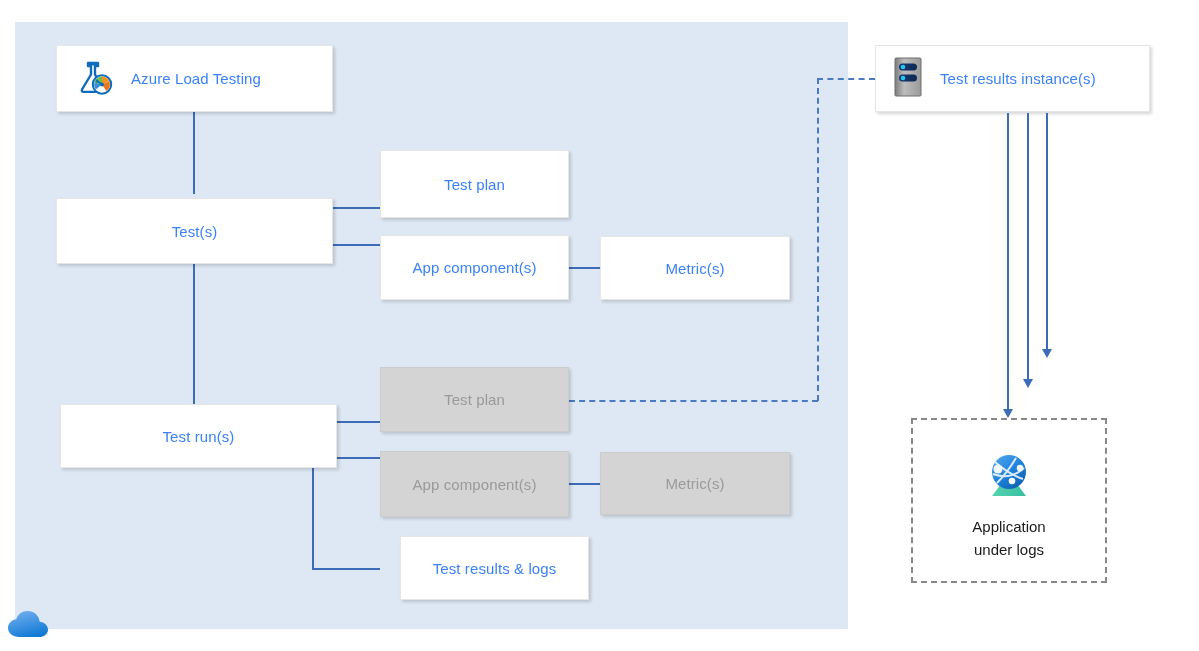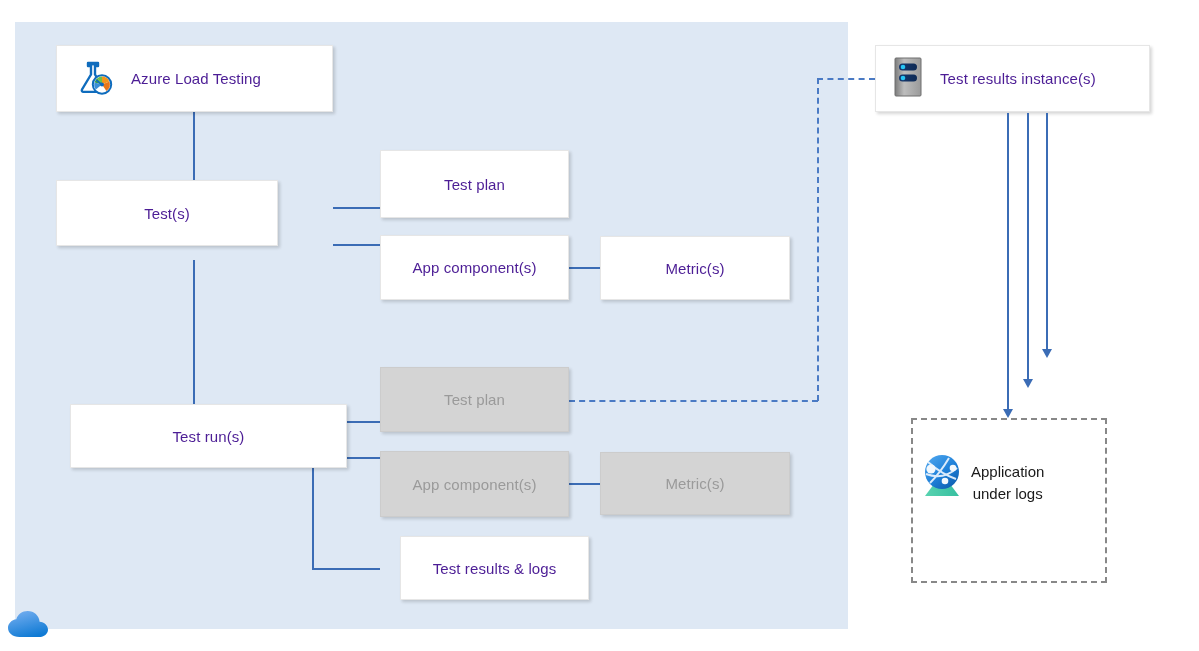--- a/index.html
+++ b/index.html
@@ -41,21 +41,21 @@
   .node {
     position: absolute;
     box-sizing: border-box;
     background: #ffffff;
     border: 1px solid #e6e6e6;
     box-shadow: 2px 2px 3px rgba(0,0,0,0.16);
     display: flex;
     align-items: center;
     justify-content: center;
     font-size: 15px;
-    color: #4c1d95;
+    color: #3b82f6;
     letter-spacing: 0.1px;
     z-index: 6;
   }
   .node.with-icon {
     justify-content: flex-start;
     padding-left: 18px;
   }
   .node.muted {
     background: #d4d4d4;
     border: 1px solid #cccccc;
@@ -69,20 +69,21 @@
     box-sizing: border-box;
     border: 2px dashed #888888;
     background: transparent;
     z-index: 5;
   }
   .dashed-inner {
     position: absolute;
     left: 0; right: 0;
     top: 30px;
     display: flex;
+    flex-direction: column;
     align-items: center;
   }
   .dashed-caption {
     margin-top: 10px;
     text-align: center;
     font-size: 15px;
     line-height: 1.5;
     color: #1a1a1a;
   }
 
@@ -182,37 +183,37 @@
         <path d="M27 26.5 L22.2 20.2 A7.9 7.9 0 0 1 27 18.6 Z" fill="#6fbf4a"></path>
         <path d="M27 26.5 L19.6 24.6 A7.9 7.9 0 0 1 22.2 20.2 Z" fill="#3aa04b"></path>
         <path d="M27 26.5 L20.8 31.6 A7.9 7.9 0 0 1 19.6 24.6 Z" fill="#3b8fd6"></path>
         <circle cx="27" cy="26.5" r="1.9" fill="#0f6cbd"></circle>
         <path d="M27 26.5 L21.8 22.6" stroke="#0f6cbd" stroke-width="1.6" stroke-linecap="round"></path>
       </svg>
     </span>
     <span class="node-label">Azure Load Testing</span>
   </div>
 
-  <div class="node" style="left:56px; top:180px; width:222px; height:66px;">
+  <div class="node" style="left:56px; top:198px; width:277px; height:66px;">
     <span class="node-label">Test(s)</span>
   </div>
 
   <div class="node" style="left:380px; top:150px; width:189px; height:68px;">
     <span class="node-label">Test plan</span>
   </div>
 
   <div class="node" style="left:380px; top:235px; width:189px; height:65px;">
     <span class="node-label">App component(s)</span>
   </div>
 
   <div class="node" style="left:600px; top:236px; width:190px; height:64px;">
     <span class="node-label">Metric(s)</span>
   </div>
 
-  <div class="node" style="left:70px; top:404px; width:277px; height:64px;">
+  <div class="node" style="left:60px; top:404px; width:277px; height:64px;">
     <span class="node-label">Test run(s)</span>
   </div>
 
   <div class="node muted" style="left:380px; top:367px; width:189px; height:65px;">
     <span class="node-label">Test plan</span>
   </div>
 
   <div class="node muted" style="left:380px; top:451px; width:189px; height:66px;">
     <span class="node-label">App component(s)</span>
   </div>

